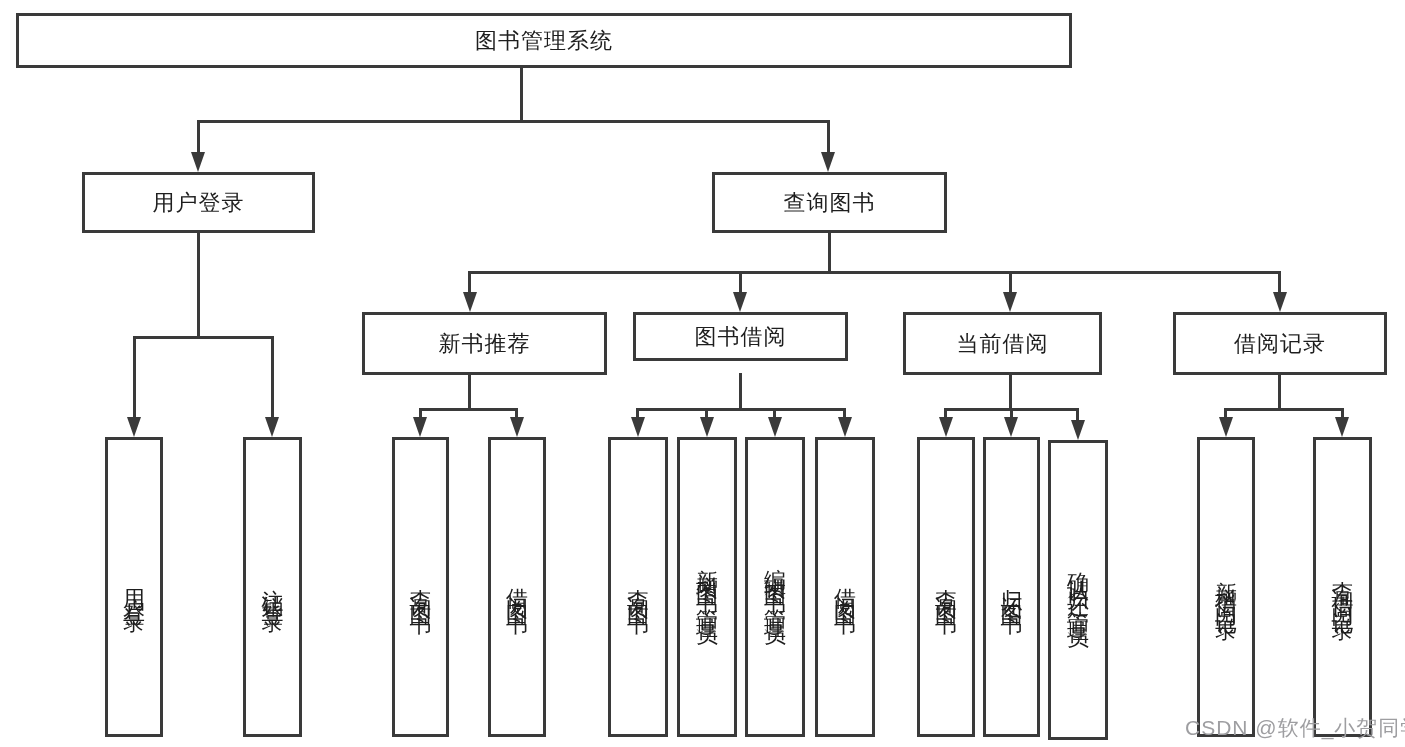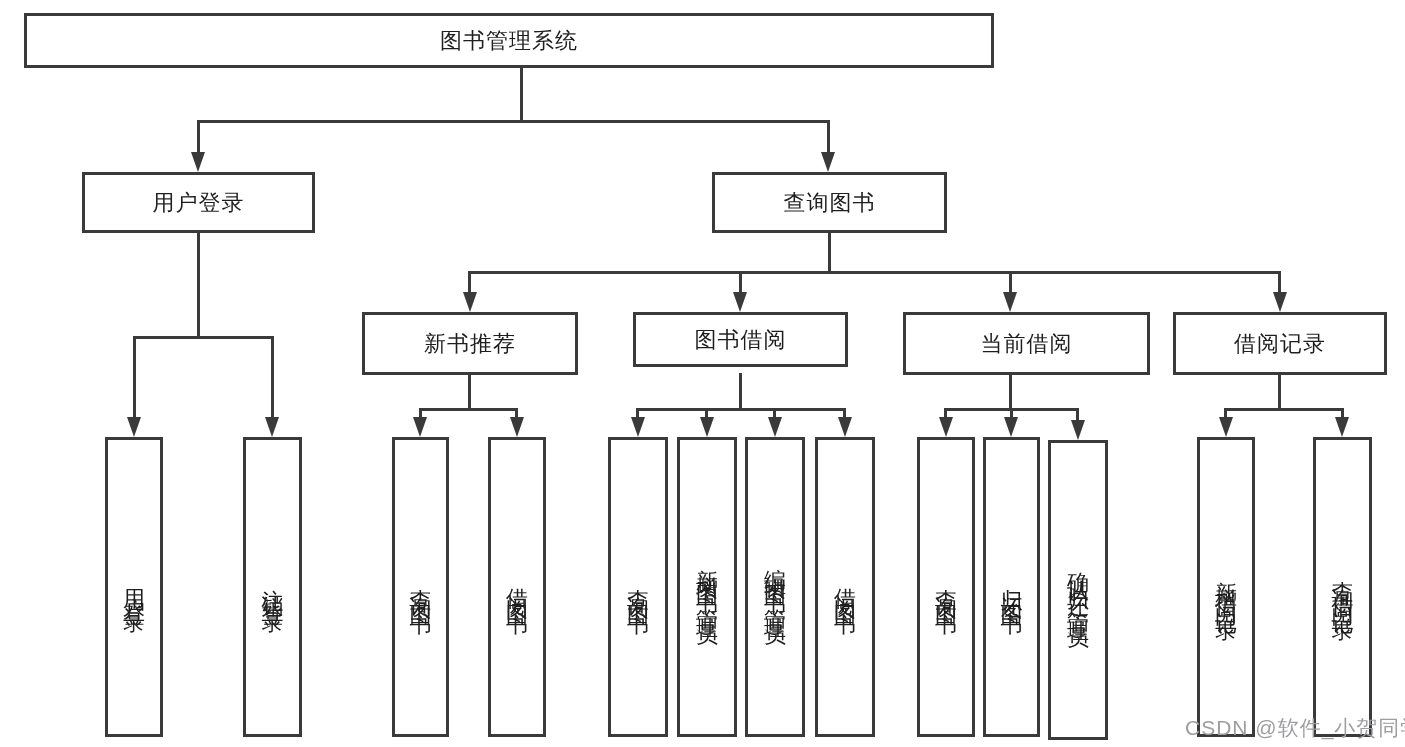--- a/index.html
+++ b/index.html
@@ -55,38 +55,38 @@
     letter-spacing:1px;
     white-space:nowrap;
     z-index:5;
   }
 </style>
 </head>
 <body>
 
 <div class="canvas">
 
-  <div class="box hbox" style="left:24px;top:13px;width:970px;height:55px">
+  <div class="box hbox" style="left:16px;top:13px;width:1056px;height:55px">
     <span class="lbl">图书管理系统</span>
   </div>
 
   <div class="box hbox" style="left:82px;top:172px;width:233px;height:61px">
     <span class="lbl">用户登录</span>
   </div>
   <div class="box hbox" style="left:712px;top:172px;width:235px;height:61px">
     <span class="lbl">查询图书</span>
   </div>
 
-  <div class="box hbox" style="left:362px;top:312px;width:216px;height:63px">
+  <div class="box hbox" style="left:362px;top:312px;width:245px;height:63px">
     <span class="lbl">新书推荐</span>
   </div>
-  <div class="box hbox" style="left:633px;top:312px;width:215px;height:55px">
+  <div class="box hbox" style="left:633px;top:312px;width:215px;height:49px">
     <span class="lbl">图书借阅</span>
   </div>
-  <div class="box hbox" style="left:903px;top:312px;width:247px;height:63px">
+  <div class="box hbox" style="left:903px;top:312px;width:199px;height:63px">
     <span class="lbl">当前借阅</span>
   </div>
   <div class="box hbox" style="left:1173px;top:312px;width:214px;height:63px">
     <span class="lbl">借阅记录</span>
   </div>
 
   <div class="box vbox" style="left:105px;top:437px;width:58px;height:300px">
     <span class="lbl">用户登录</span>
   </div>
   <div class="box vbox" style="left:243px;top:437px;width:59px;height:300px">

